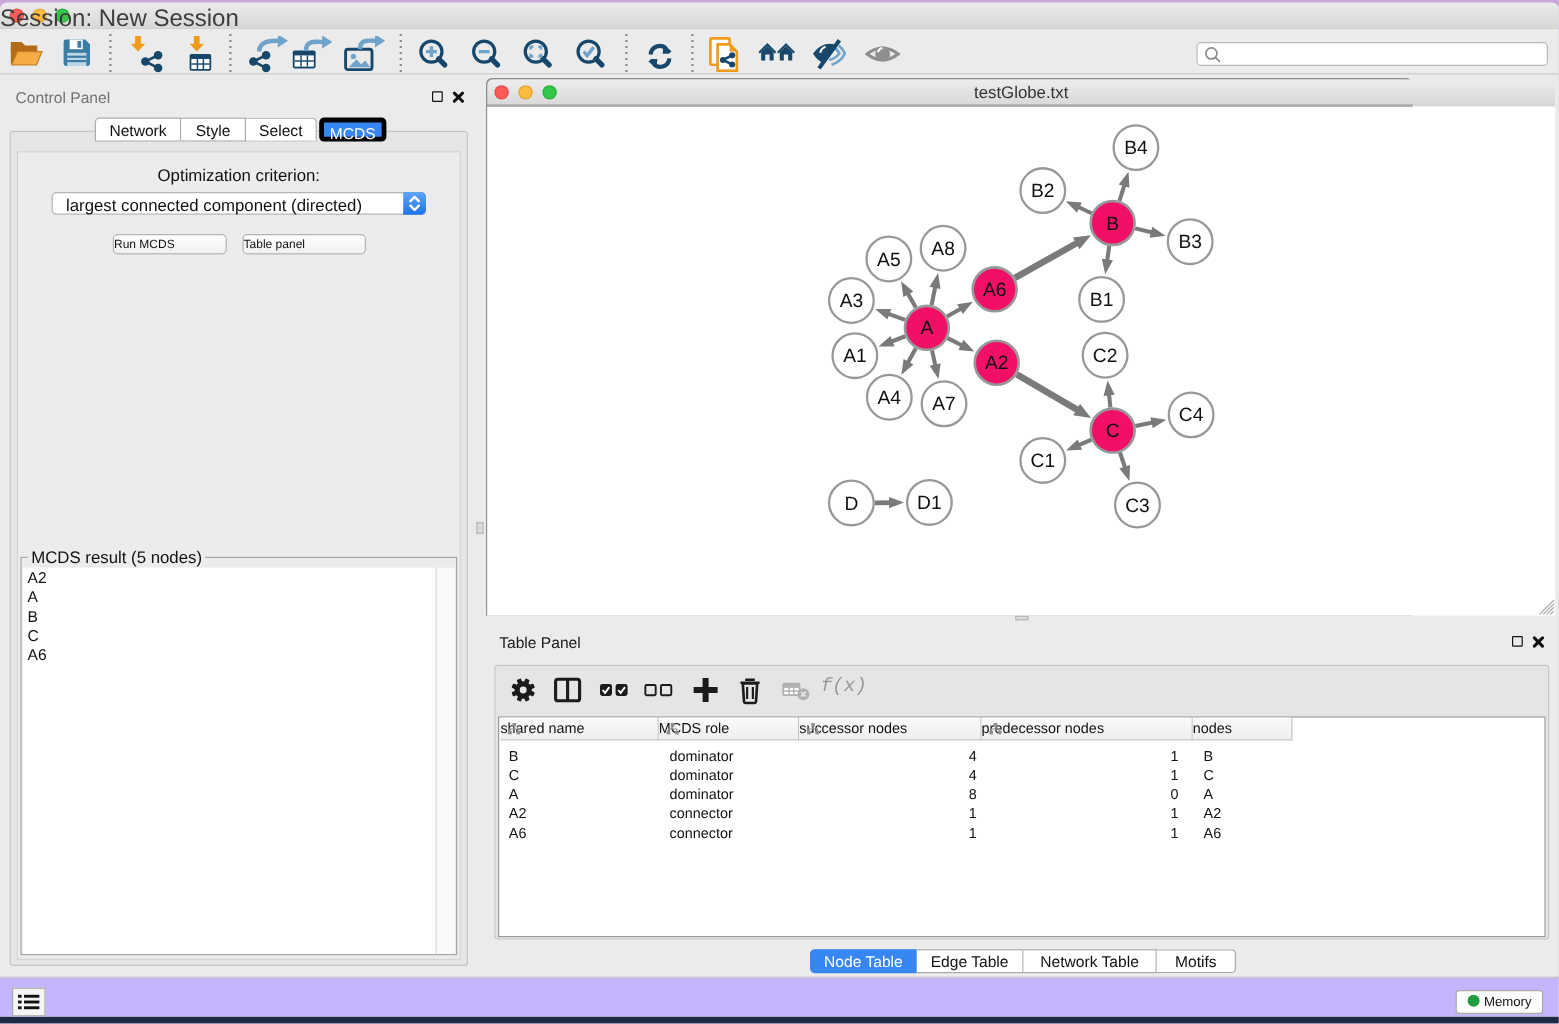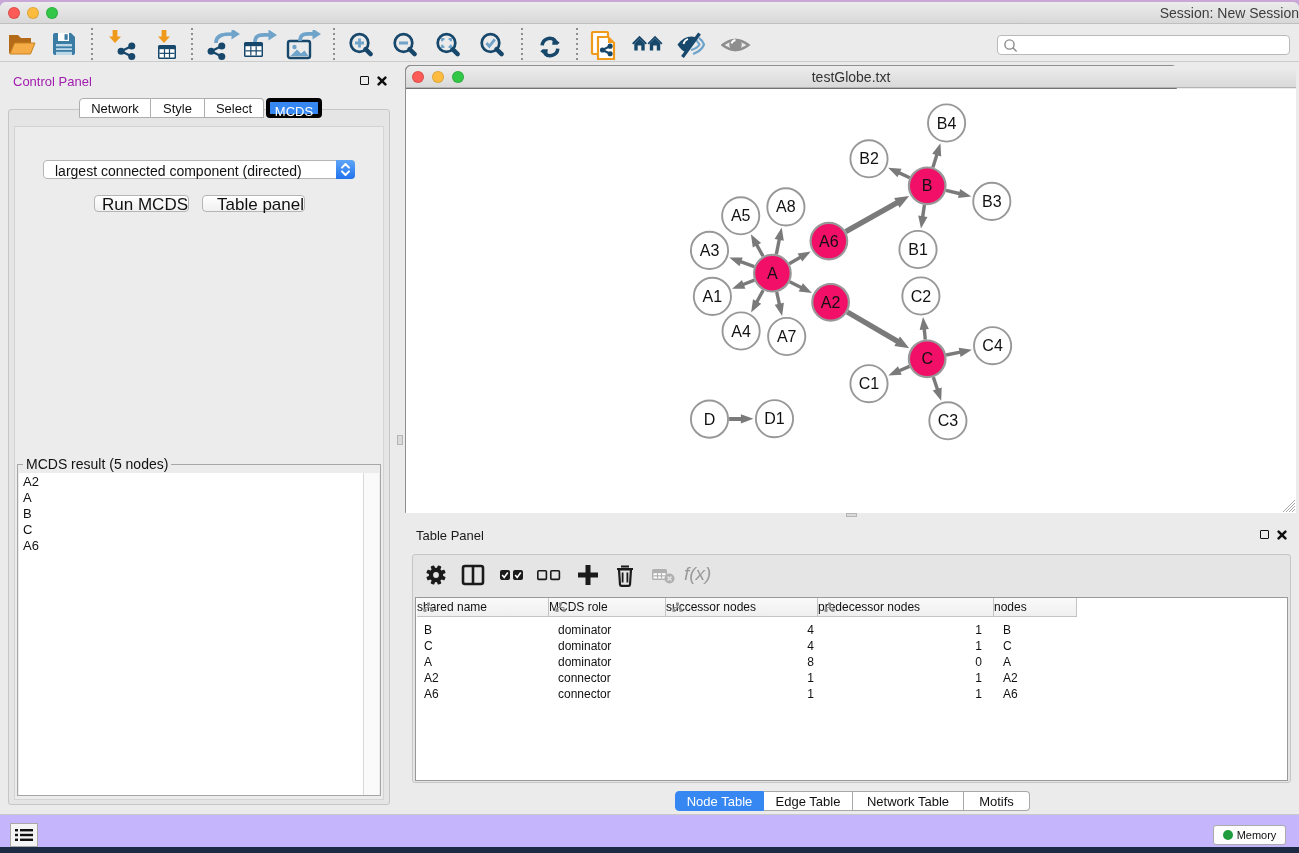--- a/index.html
+++ b/index.html
@@ -2,45 +2,45 @@
 <html><head>
 <meta charset="utf-8">
 <style>
 *{margin:0;padding:0;box-sizing:border-box}
 html,body{width:1299px;height:853px;overflow:hidden}
 body{font-family:"Liberation Sans",sans-serif;background:#c9a8d8;position:relative}
 #desktop-bottom{position:absolute;left:0;bottom:0;width:1299px;height:6px;background:#1d2a44}
 #win{position:absolute;left:0;top:2px;width:1299px;height:845px;background:#ebebeb;border-radius:6px 6px 0 0;overflow:hidden}
 #titlebar{position:absolute;left:0;top:0;width:1299px;height:22px;background:linear-gradient(#ececec,#d8d8d8);border-bottom:1px solid #bfbfbf;border-radius:6px 6px 0 0}
 .tl{position:absolute;top:5px;width:12px;height:12px;border-radius:50%}
-#titletext{position:absolute;top:3px;left:0;width:100%;text-align:right;font-size:14px;color:#3d3d3d}
+#titletext{position:absolute;top:3px;left:0;width:100%;text-align:left;font-size:20px;color:#3d3d3d}
 #toolbar{position:absolute;left:0;top:23px;width:1299px;height:37px;background:#ebebeb;border-bottom:1px solid #cccccc}
 .sep{position:absolute;top:3px;height:32px;width:2px;background:repeating-linear-gradient(to bottom,#8f8f8f 0 2px,transparent 2px 5px)}
 .ticon{position:absolute;top:0}
 #searchbox{position:absolute;left:997px;top:10px;width:293px;height:20px;background:#fff;border:1px solid #b9b9b9;border-radius:4px}
 #content{position:absolute;left:0;top:61px;width:1299px;height:751px;background:#ebebeb}
 
-#cp-title{position:absolute;left:13px;top:11px;font-size:13px;color:#a21caf}
+#cp-title{position:absolute;left:13px;top:11px;font-size:13px;color:#737373}
 #cp-body{position:absolute;left:8px;top:46px;width:382px;height:696px;background:#e5e5e5;border:1px solid #c6c6c6;border-radius:3px}
 #cp-inner{position:absolute;left:5px;top:16px;width:370px;height:674px;background:#ececec;border:1px solid #d4d4d4}
 .tab{position:absolute;top:35px;height:20px;font-size:13px;text-align:center;line-height:19px;background:#fff;border:1px solid #adadad;color:#111}
 #tab-mcds{background:#3787f2;color:#fff;border:4px solid #000000;border-radius:4px}
 #opt-label{position:absolute;left:0;top:75px;width:398px;text-align:center;font-size:14px;color:#111}
 #dropdown{position:absolute;left:43px;top:97px;width:312px;height:19px;background:#fff;border:1px solid #b5b5b5;border-radius:4px}
 #dd-step{position:absolute;right:-1px;top:-1px;width:19px;height:19px;background:linear-gradient(#5fa5f7,#2173ee);border-radius:0 4px 4px 0}
 #dd-text{position:absolute;left:11px;top:1.5px;font-size:14px;color:#111;white-space:nowrap}
-.btn{position:absolute;top:132px;height:17px;background:linear-gradient(#ffffff,#f0f0f0);border:1px solid #b5b5b5;border-radius:4px;font-size:17px;text-align:right;color:#111}
+.btn{position:absolute;top:132px;height:17px;background:linear-gradient(#ffffff,#f0f0f0);border:1px solid #b5b5b5;border-radius:4px;font-size:10px;text-align:left;color:#111}
 
 #fieldset{position:absolute;left:17px;top:401px;width:364px;height:332px;border:1px solid #a6a6a6}
 #fs-label{position:absolute;left:5px;top:-9px;background:#ececec;padding:0 3px;font-size:14px;color:#111}
 #listbox{position:absolute;left:1px;top:8px;width:345px;height:322px;background:#fff;font-size:13px;color:#111;padding-top:1px}
 #listbox div{height:16px;line-height:16px;padding-left:4px}
 #lb-scroll{position:absolute;right:1px;top:8px;width:16px;height:322px;background:#fafafa;border-left:1px solid #d8d8d8}
 
-#netwin{position:absolute;left:405px;top:2px;width:772px;height:448px;background:#737373;border:1px solid #8e8e8e;border-radius:5px 5px 0 0}
+#netwin{position:absolute;left:405px;top:2px;width:772px;height:448px;background:#a3a3a3;border:1px solid #8e8e8e;border-radius:5px 5px 0 0}
 #nw-titlebar{position:absolute;left:0;top:0;width:890px;height:22px;background:linear-gradient(#ededed,#d9d9d9);border-bottom:1px solid #b4b4b4;border-radius:5px 5px 0 0}
 #nw-title{position:absolute;top:3px;left:0;width:100%;text-align:center;font-size:14px;color:#333}
 #nw-canvas{position:absolute;left:0;top:23px;width:890px;height:424px;background:#fff;overflow:hidden}
 
 #tp-title{position:absolute;left:416px;top:465px;font-size:13px;color:#1a1a1a}
 #tp-body{position:absolute;left:412px;top:491px;width:879px;height:229px;background:#e5e5e5;border:1px solid #c6c6c6;border-radius:3px}
 #tp-table{position:absolute;left:2px;top:42px;width:873px;height:184px;background:#fff;border:1px solid #999}
 .th-cell{position:absolute;top:0;height:19px;background:linear-gradient(#fafafa,#efefef);border-right:1px solid #c4c4c4;border-bottom:1px solid #c4c4c4;font-size:12px;line-height:18px;color:#111}
 .trow{position:absolute;font-size:12px;height:16px;line-height:16px;color:#111}
 .btab{position:absolute;top:728px;height:20px;font-size:13px;text-align:center;line-height:19px;background:#fff;border:1px solid #a8a8a8;color:#111}
@@ -201,20 +201,21 @@
       <svg style="position:absolute;left:377px;top:13px" width="10" height="10" viewBox="0 0 10 10">
         <path d="M1.6 1.6 L8.4 8.4 M8.4 1.6 L1.6 8.4" stroke="#111" stroke-width="2.5" stroke-linecap="round"></path>
       </svg>
     <div id="cp-body">
         <div id="cp-inner"></div>
       </div>
     <div class="tab" style="left:79px;width:72px;border-radius:4px 0 0 0">Network</div>
     <div class="tab" style="left:151px;width:54px;border-left:none">Style</div>
     <div class="tab" style="left:205px;width:59px;border-left:none;border-radius:0 4px 0 0">Select</div>
     <div class="tab" id="tab-mcds" style="left:266px;width:56px">MCDS</div>
+    <div id="opt-label">Optimization criterion:</div>
     <div id="dropdown">
         <div id="dd-text">largest connected component (directed)</div>
         <div id="dd-step"><svg width="19" height="19" viewBox="0 0 19 19">
             <path d="M6 7.6 L9.5 4 L13 7.6" fill="none" stroke="#fff" stroke-width="2" stroke-linecap="round" stroke-linejoin="round"></path>
             <path d="M6 11.4 L9.5 15 L13 11.4" fill="none" stroke="#fff" stroke-width="2" stroke-linecap="round" stroke-linejoin="round"></path>
           </svg></div>
       </div>
     <div class="btn" style="left:94px;width:95px;line-height:17px">Run MCDS</div>
     <div class="btn" style="left:202px;width:103px;line-height:17px">Table panel</div>
     <div id="fieldset">
@@ -372,21 +373,21 @@
         </svg>
         <svg style="position:absolute;left:237px;top:7px" width="26" height="26" viewBox="0 0 26 26">
           <rect x="2" y="7" width="15" height="11" rx="1.5" fill="#b0b0b0"></rect>
           <rect x="3.5" y="11.2" width="12" height="5.3" fill="#fff"></rect>
           <rect x="6.9" y="11.2" width="1.2" height="5.3" fill="#b0b0b0"></rect>
           <rect x="10.9" y="11.2" width="1.2" height="5.3" fill="#b0b0b0"></rect>
           <rect x="3.5" y="13.25" width="12" height="1.2" fill="#b0b0b0"></rect>
           <circle cx="19.5" cy="16.5" r="5" fill="#b0b0b0"></circle>
           <path d="M17.5 14.5 l4 4 M21.5 14.5 l-4 4" stroke="#e5e5e5" stroke-width="1.5"></path>
         </svg>
-        <div style="position:absolute;left:271px;top:8px;font-family:Liberation Sans, sans-serif;font-style:italic;font-size:19px;color:#9a9a9a">f(x)</div>
+        <div style="position:absolute;left:271px;top:8px;font-family:Liberation Mono, monospace;font-style:italic;font-size:16px;color:#9a9a9a">f(x)</div>
       <div id="tp-table">
         <div class="th-cell" style="left:1px;width:132px"><svg width="11" height="11" viewBox="0 0 11 11" style="position:absolute;left:6px;top:4px">
               <rect x="4" y="0.5" width="3" height="3" fill="#909090"></rect>
               <rect x="0.5" y="7" width="3" height="3" fill="#909090"></rect>
               <rect x="7.5" y="7" width="3" height="3" fill="#909090"></rect>
               <path d="M5.5 3.5 v2 M2 7 v-1.5 h7 V7" fill="none" stroke="#909090" stroke-width="1"></path>
             </svg>shared name</div>
           <div class="th-cell" style="left:133px;width:117px"><svg width="11" height="11" viewBox="0 0 11 11" style="position:absolute;left:6px;top:4px">
               <rect x="4" y="0.5" width="3" height="3" fill="#909090"></rect>
               <rect x="0.5" y="7" width="3" height="3" fill="#909090"></rect>

